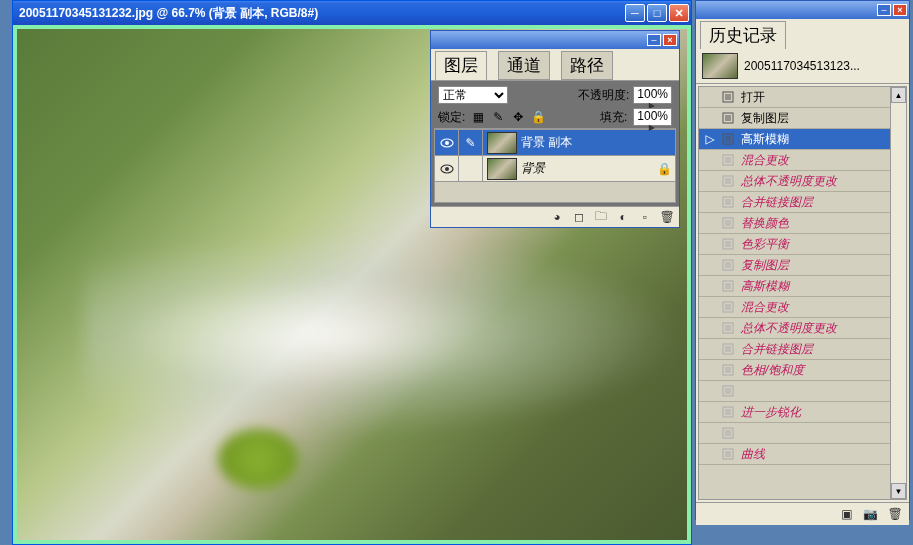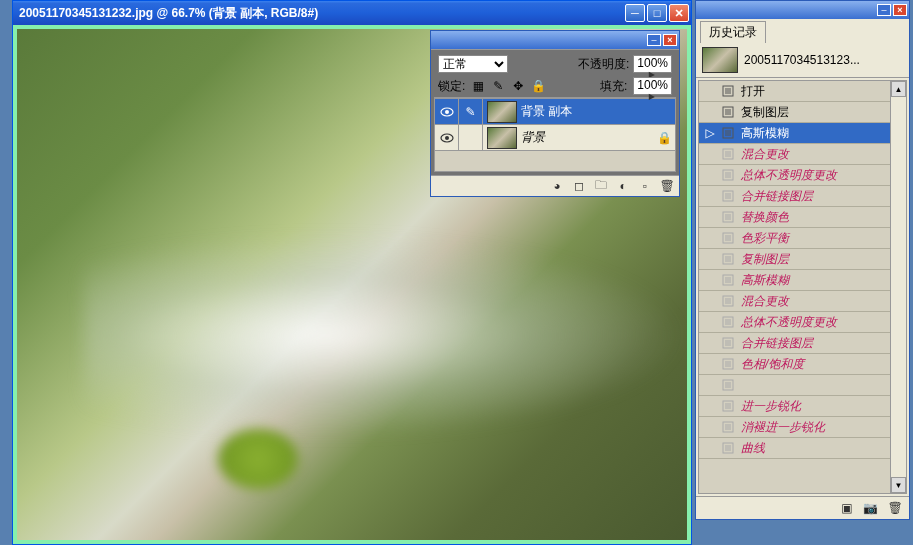--- a/index.html
+++ b/index.html
@@ -13,21 +13,21 @@
 .tbtn.cls{background:linear-gradient(#f0896c,#d9472f);}
 .canvas{margin:4px;background:linear-gradient(135deg,#5a7a3a 0%,#6b8c45 20%,#b8c888 40%,#d8dac8 50%,#c8c0a8 55%,#7a9050 65%,#5a6a38 80%,#4a5a30 100%);height:calc(100% - 32px);position:relative;overflow:hidden;}
 .canvas::before{content:"";position:absolute;top:40%;left:10%;right:0;bottom:20%;background:radial-gradient(ellipse at 40% 50%,rgba(255,255,255,0.8),rgba(200,210,200,0.4) 40%,transparent 70%);filter:blur(8px);}
 .canvas::after{content:"";position:absolute;bottom:10%;left:30%;width:80px;height:60px;background:radial-gradient(circle,#8ab030,#6a9020);border-radius:50%;filter:blur(6px);}
 
 .panel{position:absolute;border:1px solid #2a5bb8;background:#ece9d8;}
 .panel-titlebar{height:18px;background:linear-gradient(to bottom,#88b0ee,#3a6fd0);display:flex;justify-content:flex-end;align-items:center;padding:0 2px;gap:2px;}
 .pmini{width:14px;height:12px;border:1px solid #fff;background:#3a6fd0;font-size:9px;display:flex;align-items:center;justify-content:center;color:#fff;}
 .pcls{width:14px;height:12px;border:1px solid #fff;background:#d9472f;font-size:9px;display:flex;align-items:center;justify-content:center;color:#fff;font-weight:bold;}
 .tabs{display:flex;background:#ece9d8;padding:2px 4px 0;}
-.tab{padding:2px 8px;background:#ece9d8;border:1px solid #999;border-bottom:none;margin-right:11px;font-size:12px;}
+.tab{padding:2px 8px;background:#ece9d8;border:1px solid #999;border-bottom:none;margin-right:11px;font-size:17px;}
 .tab.active{background:#ece9d8;font-weight:normal;}
 .tab.inactive{border-bottom:1px solid #999;background:#d4d0c0;}
 .panel-body{border-top:1px solid #999;padding:3px;background:#737373;}
 .ctlrow{display:flex;align-items:center;gap:4px;padding:2px 4px;}
 select{background:#fff;border:1px solid #888;font-size:12px;height:18px;width:70px;}
 .numbox{display:inline-flex;align-items:center;border:1px solid #888;background:#fff;height:18px;padding:0 2px;flex-direction:column;}
 .numbox span{padding:0 1px;}
 .arrow{width:10px;font-size:8px;color:#333;}
 .lockrow{display:flex;align-items:center;gap:6px;padding:2px 4px;border-bottom:1px solid #999;}
 .lockrow .ic{width:14px;height:14px;display:inline-flex;align-items:center;justify-content:center;border:1px solid transparent;}
@@ -73,20 +73,25 @@
     </div>
   </div>
   <div class="canvas"></div>
 </div>
 
 <div class="panel" style="left:430px;top:30px;width:250px;">
   <div class="panel-titlebar">
     <div class="pmini">–</div>
     <div class="pcls">×</div>
   </div>
+  <div class="tabs">
+    <div class="tab active">图层</div>
+    <div class="tab inactive">通道</div>
+    <div class="tab inactive">路径</div>
+  </div>
   <div class="panel-body">
     <div class="ctlrow">
       <select><option>正常</option></select>
       <span style="flex:1"></span>
       <span>不透明度:</span>
       <div class="numbox">
           <span>100%</span>
           <span class="arrow">▶</span>
         </div>
     </div>
@@ -348,21 +353,20 @@
         <div class="hrow fut">
           <div class="mk"></div>
           <div class="hic">
             <svg width="12" height="12">
               <rect x="1" y="1" width="10" height="10" fill="none" stroke="currentColor"></rect>
               <line x1="3" y1="4" x2="9" y2="4" stroke="currentColor"></line>
               <line x1="3" y1="6" x2="9" y2="6" stroke="currentColor"></line>
               <line x1="3" y1="8" x2="9" y2="8" stroke="currentColor"></line>
             </svg>
           </div>
-          <div class="htxt">消褪进一步锐化</div>
         </div>
         <div class="hrow fut">
           <div class="mk"></div>
           <div class="hic">
             <svg width="12" height="12">
               <rect x="1" y="1" width="10" height="10" fill="none" stroke="currentColor"></rect>
               <line x1="3" y1="4" x2="9" y2="4" stroke="currentColor"></line>
               <line x1="3" y1="6" x2="9" y2="6" stroke="currentColor"></line>
               <line x1="3" y1="8" x2="9" y2="8" stroke="currentColor"></line>
             </svg>

